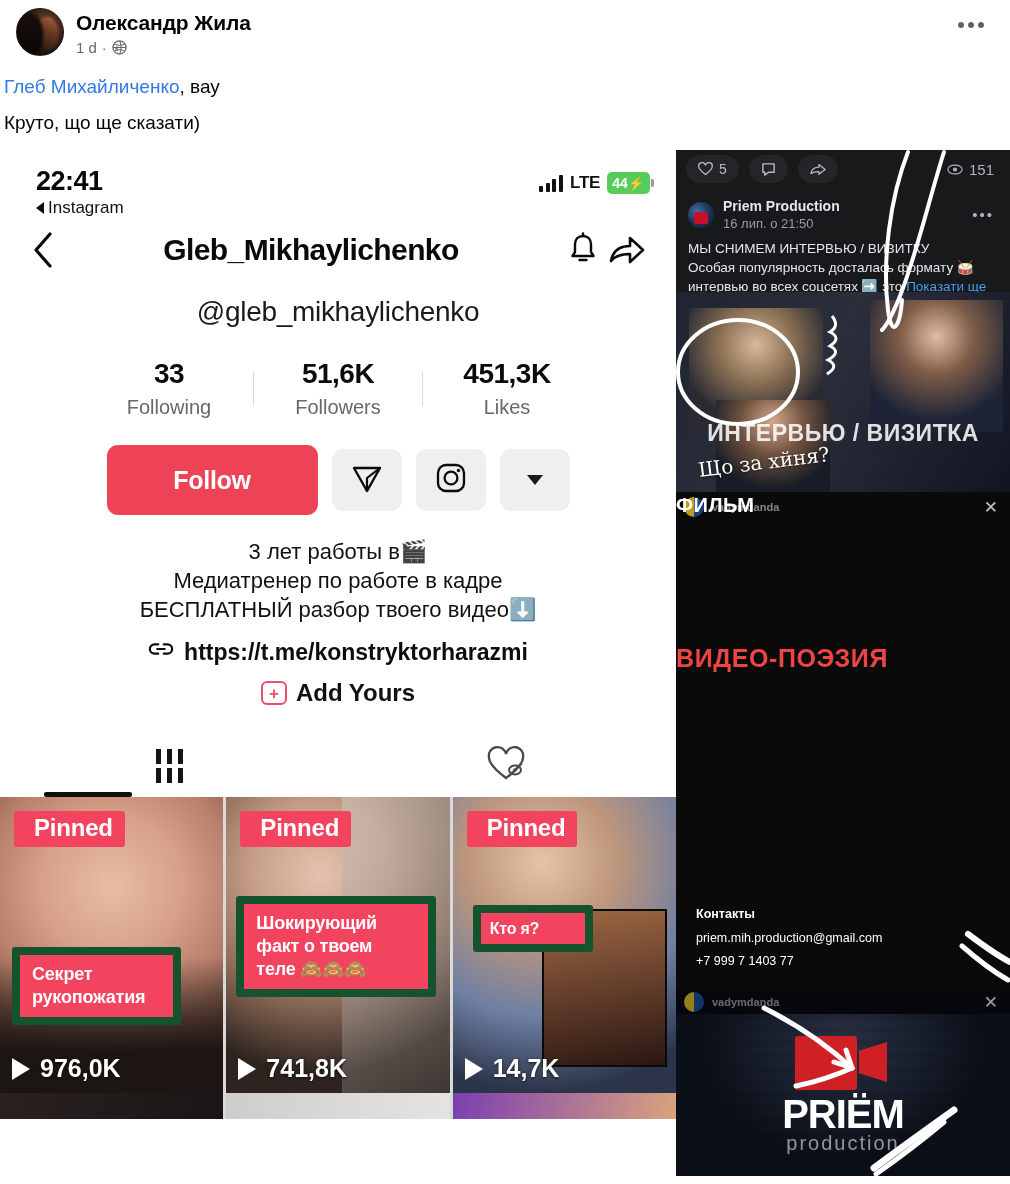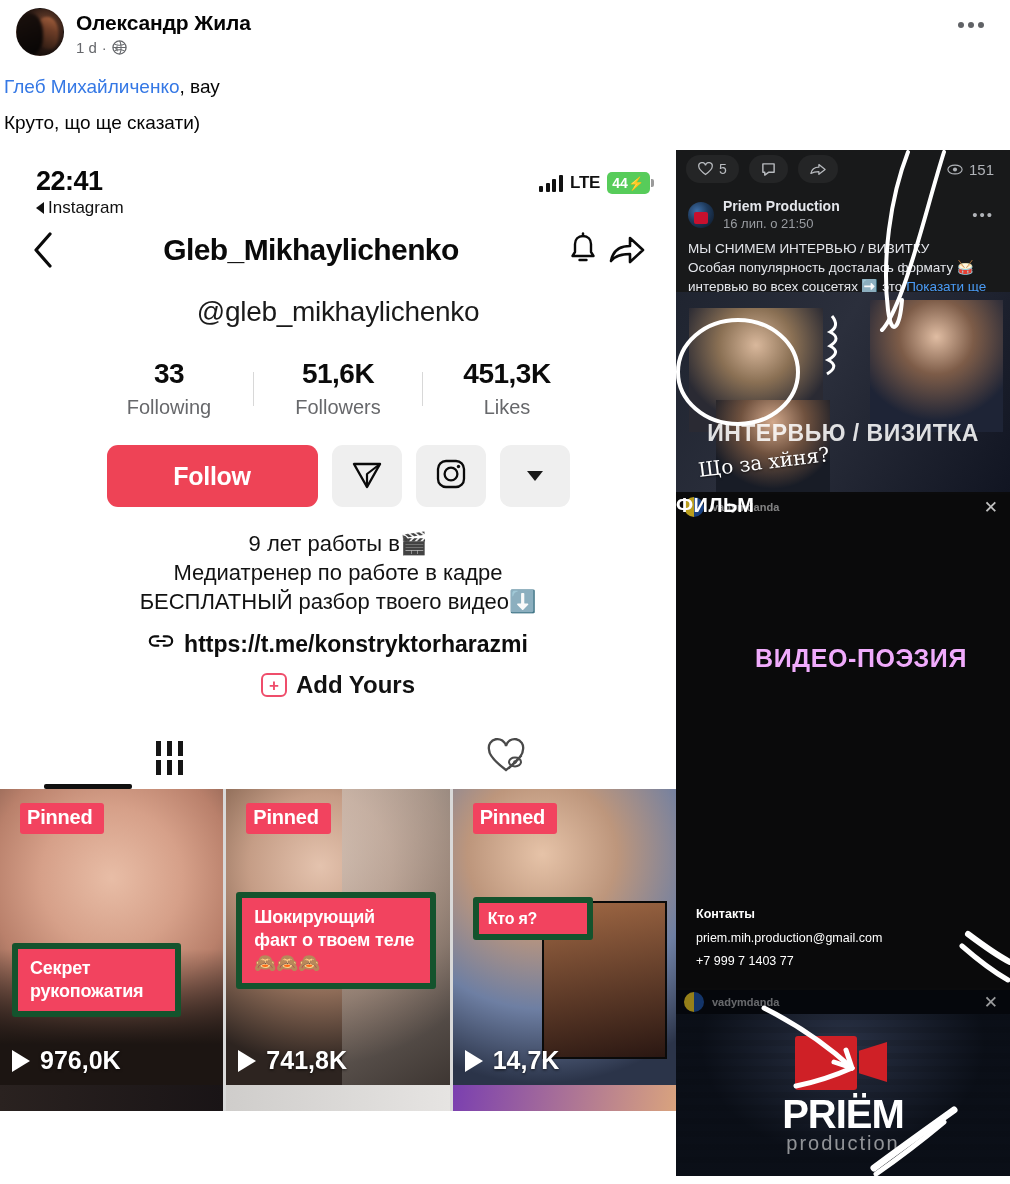--- a/index.html
+++ b/index.html
@@ -113,21 +113,21 @@
     display:flex; justify-content:center; align-items:center;
     margin-top:30px; gap:0;
   }
   .stat { width:168px; text-align:center; cursor:pointer; }
   .stat-num { font-size:28px; font-weight:bold; color:#0b0b0b; letter-spacing:-.5px; }
   .stat-label { font-size:20px; color:#67686b; margin-top:6px; }
   .stat-div { width:1px; height:34px; background:#d8d8d8; }
 
   .ig-actions { display:flex; justify-content:center; align-items:center; gap:14px; margin-top:26px; }
   .btn-follow {
-    width:211px; height:62px; border-radius:11px;
+    width:211px; height:70px; border-radius:11px;
     background:#ee4356; color:#fff; font-size:25px; font-weight:bold;
     display:flex; align-items:center; justify-content:center;
     cursor:pointer; letter-spacing:-.3px;
   }
   .btn-sq {
     width:70px; height:62px; border-radius:11px; background:#efefef;
     display:flex; align-items:center; justify-content:center; cursor:pointer;
   }
   .caret-down { width:0;height:0;border-left:8px solid transparent;border-right:8px solid transparent;border-top:10px solid #1a1a1a;}
 
@@ -168,28 +168,28 @@
       radial-gradient(circle at 42% 26%, #e4c3ae 0%, #c59d86 28%, #8d6b57 50%, #2d2420 78%),
       linear-gradient(200deg,#a8887a,#211a17); }
   .v2::after{content:"";position:absolute;left:52%;top:0;bottom:0;right:0;
       background:linear-gradient(150deg,#cfc8c2 0%, #9c938c 60%, #4b4541 100%);opacity:.55;}
   .v3 .face { background:
       radial-gradient(circle at 40% 22%, #e6c3a8 0%, #bd967c 28%, #6e7fa3 58%, #2b3449 86%),
       linear-gradient(170deg,#8693b4,#1a2030); }
   .v3::after{content:"";position:absolute;right:4%;top:38%;width:54%;height:52%;
       background:linear-gradient(170deg,#a06844,#2a1712);border:2px solid #0a0a0a;}
   .pinned {
-    position:absolute; top:14px; left:20px; z-index:4;
-    background:#f2435f; color:#fff; font-size:20px; font-weight:bold;
-    padding:3px 12px 5px 7px; border-radius:3px; letter-spacing:-.2px;
+    position:absolute; top:14px; left:14px; z-index:4;
+    background:#f2435f; color:#fff; font-size:24px; font-weight:bold;
+    padding:3px 12px 5px 20px; border-radius:3px; letter-spacing:-.2px;
   }
   .vid-caption {
     position:absolute; z-index:4; background:#f2435f; color:#fff;
     font-weight:bold; padding:8px 12px; font-size:18px; line-height:23px;
-    border:6px solid #14532d; border-radius:3px; letter-spacing:-.2px;
+    border:8px solid #14532d; border-radius:3px; letter-spacing:-.2px;
   }
   .vc1 { left:12px; bottom:68px; right:42px; }
   .vc2 { left:10px; bottom:96px; right:14px; }
   .vc3 { left:20px; top:108px; width:120px; font-size:16px; padding:4px 9px; }
   .views {
     position:absolute; left:12px; bottom:10px; z-index:5;
     display:flex; align-items:center; gap:10px;
     color:#fff; font-size:25px; font-weight:bold;
     text-shadow:0 1px 3px rgba(0,0,0,.7);
   }
@@ -244,22 +244,22 @@
 
   
   .p2 { top:344px; height:494px; background:#0a0a0b; }
   .p2-storyhead { display:flex; align-items:center; gap:8px; padding:5px 8px; height:26px; opacity:.75;}
   .p2-ava { width:20px;height:20px;border-radius:50%;
       background:conic-gradient(#1d53a8 0deg 180deg,#f5d022 180deg 360deg); flex:0 0 20px;}
   .p2-user { font-size:11px; font-weight:bold; color:rgba(255,255,255,.65); }
   .p2-close { margin-left:auto; color:#fff; font-size:17px; padding-right:4px; cursor:pointer; }
   .p2-film { position:absolute; left:0; right:0; top:0; text-align:left;
       color:#fff; font-size:20px; font-weight:bold; letter-spacing:.5px; }
-  .p2-center { position:absolute; left:0; right:0; top:150px; text-align:center;
-      color:#f0abfc; font-size:25px; font-weight:bold; letter-spacing:.6px;margin-left:36px; }
+  .p2-center { position:absolute; left:0; right:0; top:150px; 
+      color:#ef4444; font-size:25px; font-weight:bold; letter-spacing:.6px; }
   .p2-contacts { position:absolute; left:20px; bottom:20px; color:#fff; }
   .p2-c-title { font-size:12.5px; font-weight:bold; margin-bottom:10px; }
   .p2-c-line { font-size:12.5px; margin-top:9px; }
   .p2-grad { position:absolute; left:0;right:0;top:28px;bottom:0;
       background:linear-gradient(180deg,#111113 0%, #0a0a0c 40%, #0f1117 100%); z-index:-1;}
 
   
   .p3 { top:840px; height:186px; background:#05070c; }
   .p3-storyhead { display:flex; align-items:center; gap:8px; padding:5px 8px; height:24px; opacity:.6;}
   .p3-cinema { position:absolute; left:0; right:0; top:24px; bottom:0;
@@ -397,21 +397,21 @@
               <circle cx="23.5" cy="8.5" r="1.7" fill="#0a0a0a"></circle>
             </svg>
           </span>
         </div>
         <div class="btn-sq">
           <span class="caret-down"></span>
         </div>
       </div>
 
       <div class="ig-bio">
-        <div class="bio-line">9 лет работы в🎬</div>
+        <div class="bio-line">3 лет работы в🎬</div>
         <div class="bio-line">Медиатренер по работе в кадре</div>
         <div class="bio-line">БЕСПЛАТНЫЙ разбор твоего видео⬇️</div>
         <div class="bio-link-row">
           <span>
             <svg width="26" height="22" viewBox="0 0 28 22">
               <path d="M11 6 L7 6 A5 5 0 0 0 7 16 L11 16" fill="none" stroke="#0d0d0d" stroke-width="2.4" stroke-linecap="round"></path>
               <path d="M17 6 L21 6 A5 5 0 0 1 21 16 L17 16" fill="none" stroke="#0d0d0d" stroke-width="2.4" stroke-linecap="round"></path>
               <path d="M10 11 H18" stroke="#0d0d0d" stroke-width="2.4" stroke-linecap="round"></path>
             </svg>
           </span>

